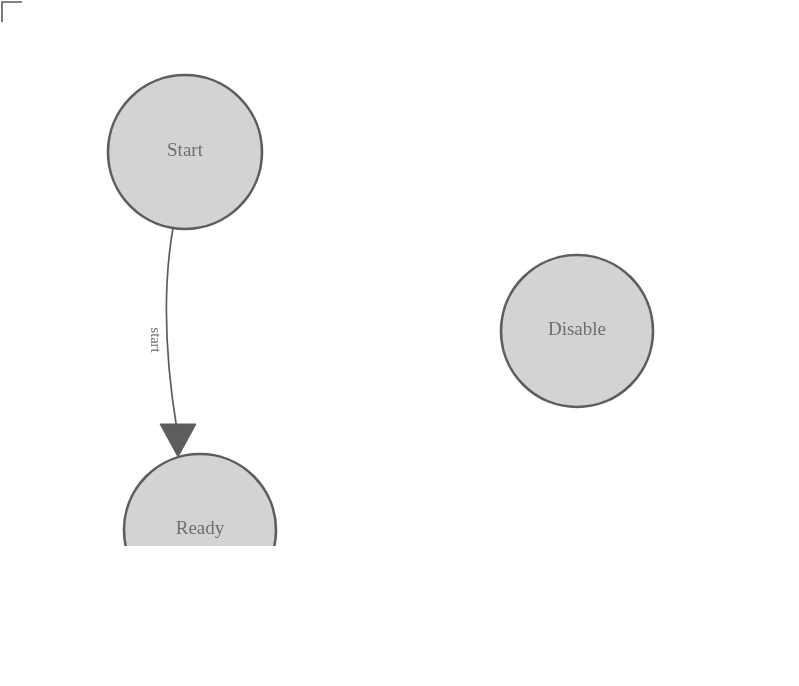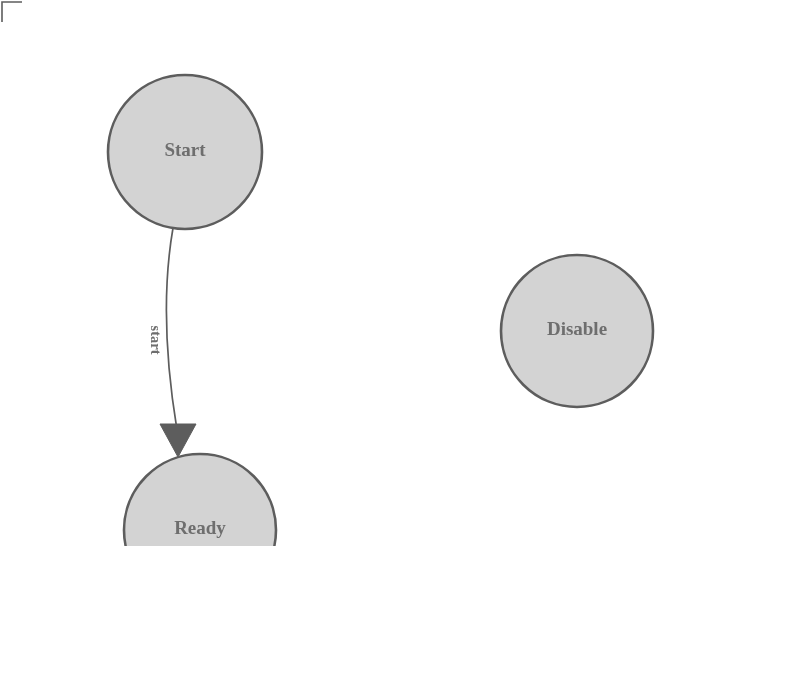--- a/index.html
+++ b/index.html
@@ -10,21 +10,20 @@
   }
   body {
     font-family: "Liberation Serif", "DejaVu Serif", serif;
   }
   #canvas {
     position: relative;
     width: 799px;
     height: 546px;
     background: #ffffff;
     overflow: hidden;
-    font-weight: bold;
   }
   #diagram-svg {
     position: absolute;
     top: 0;
     left: 0;
     width: 799px;
     height: 686px;
   }
   .node-circle {
     fill: #d3d3d3;

